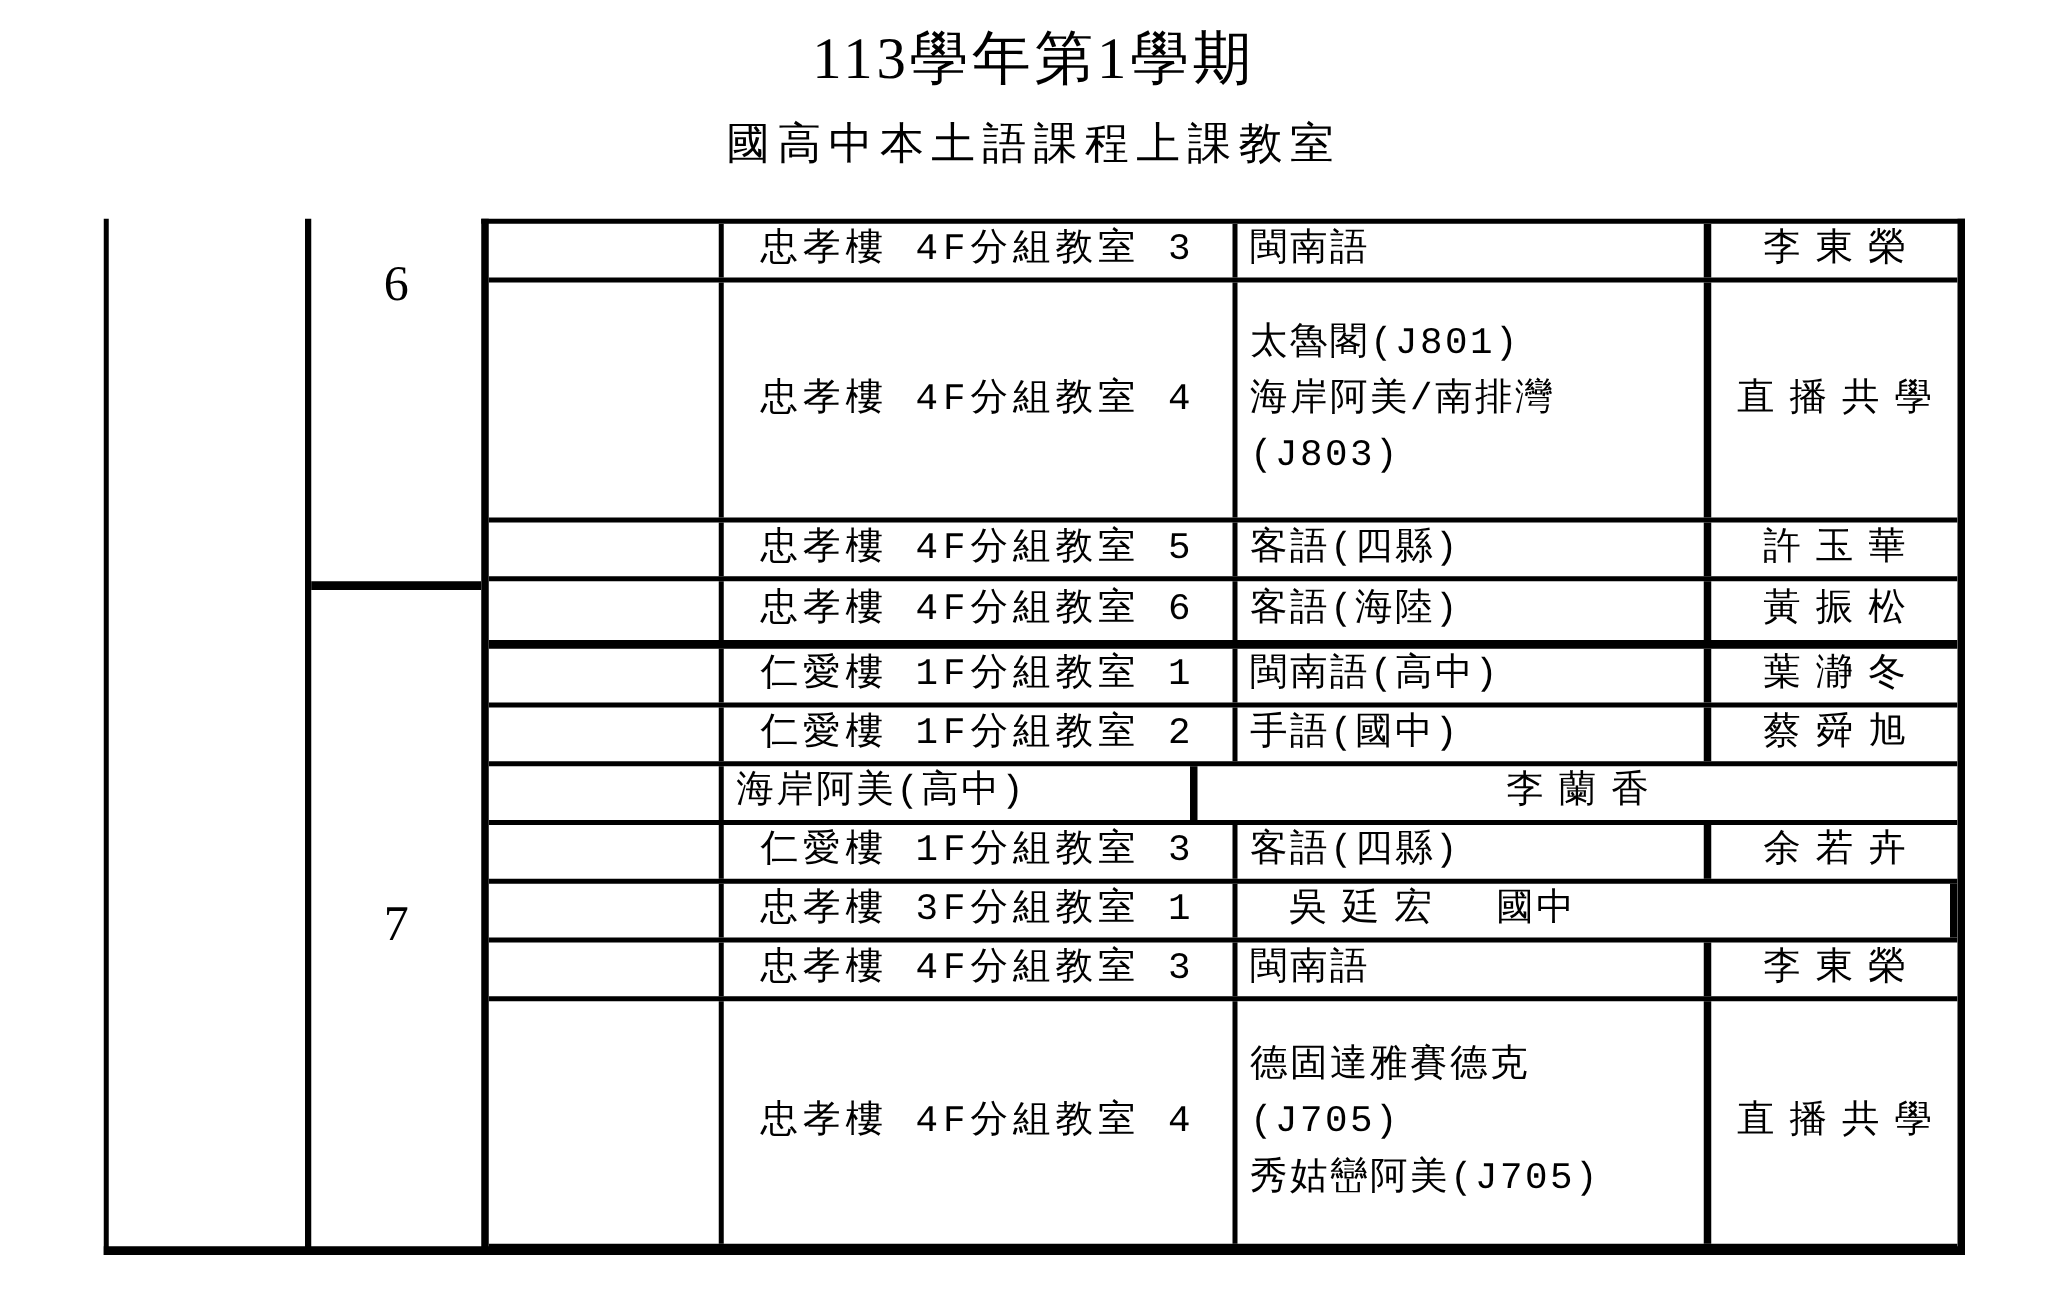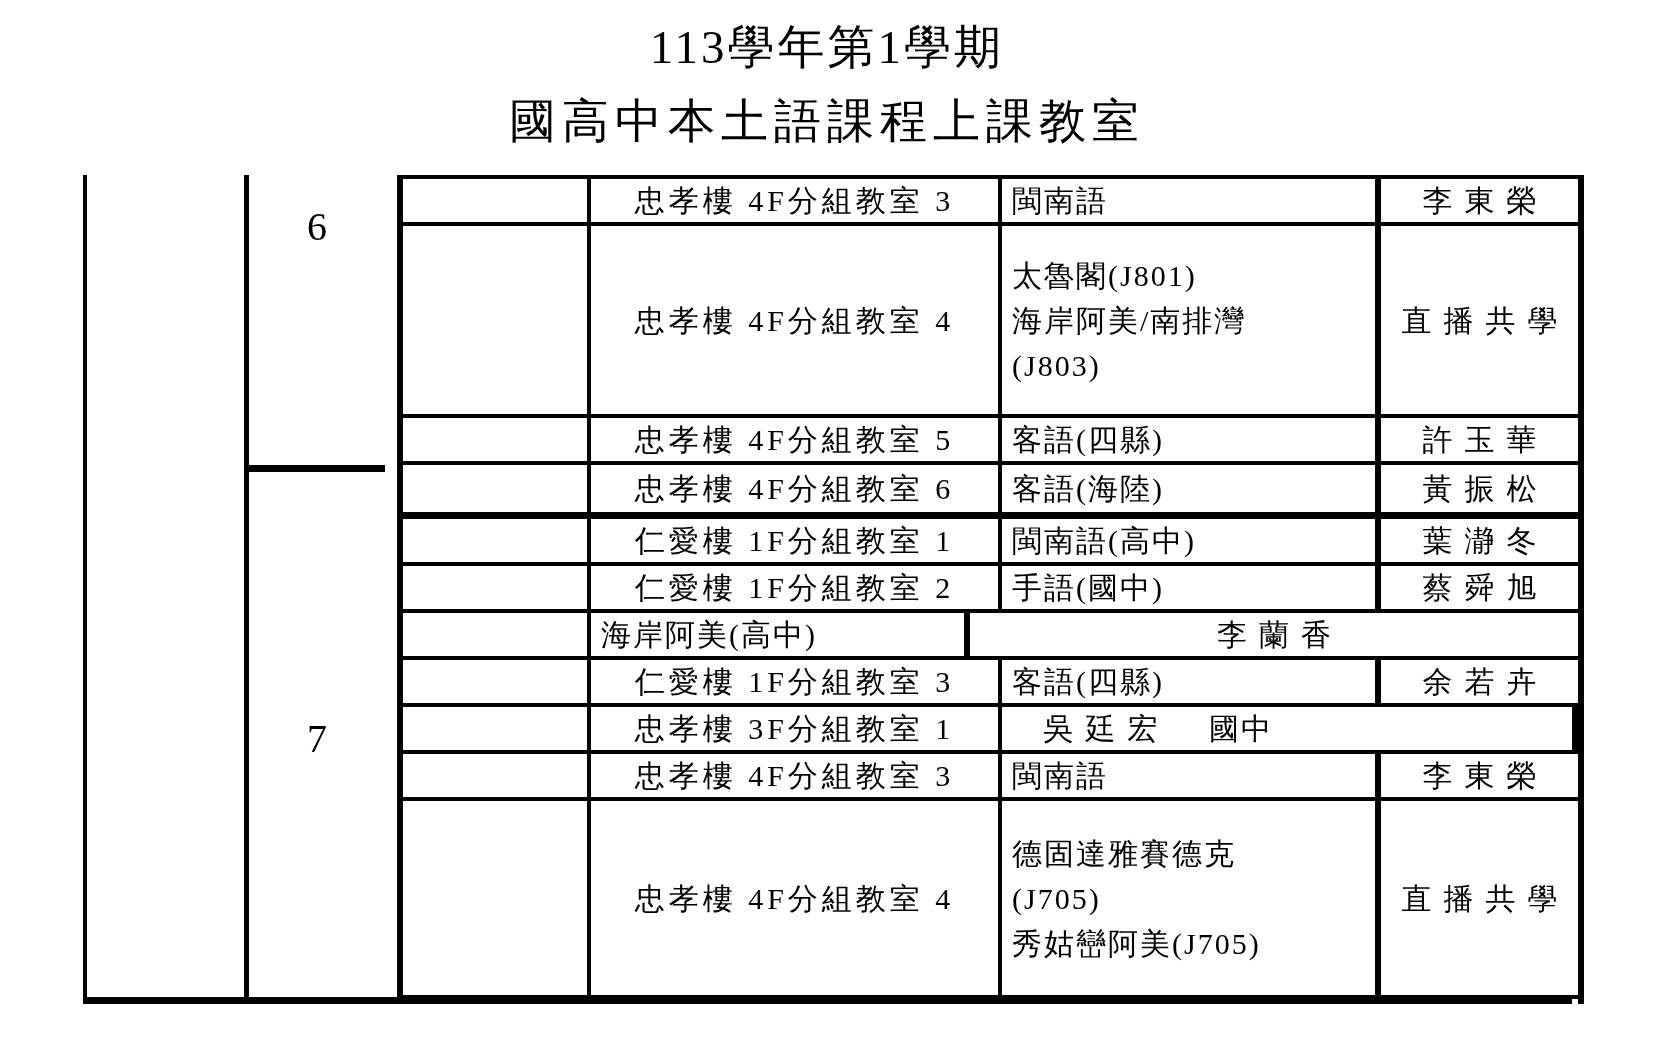--- a/index.html
+++ b/index.html
@@ -11,44 +11,45 @@
   body{
     width:1654px;height:1049px;background:var(--bg);
     font-family:"Liberation Serif","DejaVu Serif",serif;
     color:var(--fg);overflow:hidden;
   }
   .page{position:relative;width:1654px;height:1049px;background:var(--bg);}
 
   
   .title-block{position:absolute;left:0;top:22px;width:1654px;text-align:center;}
   .title-line1{font-size:47px;letter-spacing:3px;line-height:1.1;white-space:nowrap;}
-  .title-line2{font-size:47px;letter-spacing:6px;line-height:1.1;margin-top:22px;white-space:nowrap;}
+  .title-line2{font-size:35px;letter-spacing:6px;line-height:1.1;margin-top:22px;white-space:nowrap;}
 
   
   .left-col{
     position:absolute;left:83px;top:175px;width:161px;height:829px;
     border-left:4px solid var(--border);box-sizing:border-box;
   }
   .period-col{
     position:absolute;left:244px;top:175px;width:141px;height:829px;
     border-left:5px solid var(--border);box-sizing:border-box;
     display:flex;flex-direction:column;
   }
   .period-cell{box-sizing:border-box;display:flex;justify-content:center;font-size:40px;}
   .period-cell-6{height:297px;border-bottom:7px solid var(--border);align-items:flex-start;padding-top:28px;}
   .period-cell-7{flex:1;align-items:center;}
 
   
   .inner-table{
-    position:absolute;left:397px;top:175px;width:1187px;height:829px;
+    position:absolute;left:385px;top:175px;width:1187px;height:829px;
     border-left:6px solid var(--border);
     border-right:6px solid var(--border);
     border-top:4px solid var(--border);
     box-sizing:border-box;overflow:hidden;
     background:var(--bg);
+    font-family:Liberation Mono, monospace;
   }
   .t-row{
     display:flex;box-sizing:border-box;height:47px;
     border-bottom:4px solid var(--border);
   }
   .t-row.tall{height:192px;}
   .t-row.sep-row{height:54px;border-bottom-width:7px;}
   .t-row.tall.s7{height:198px;}
   .cell{box-sizing:border-box;display:flex;align-items:center;overflow:hidden;font-size:30px;line-height:45px;}
   .cell-a{width:188px;border-right:4px solid var(--border);}

